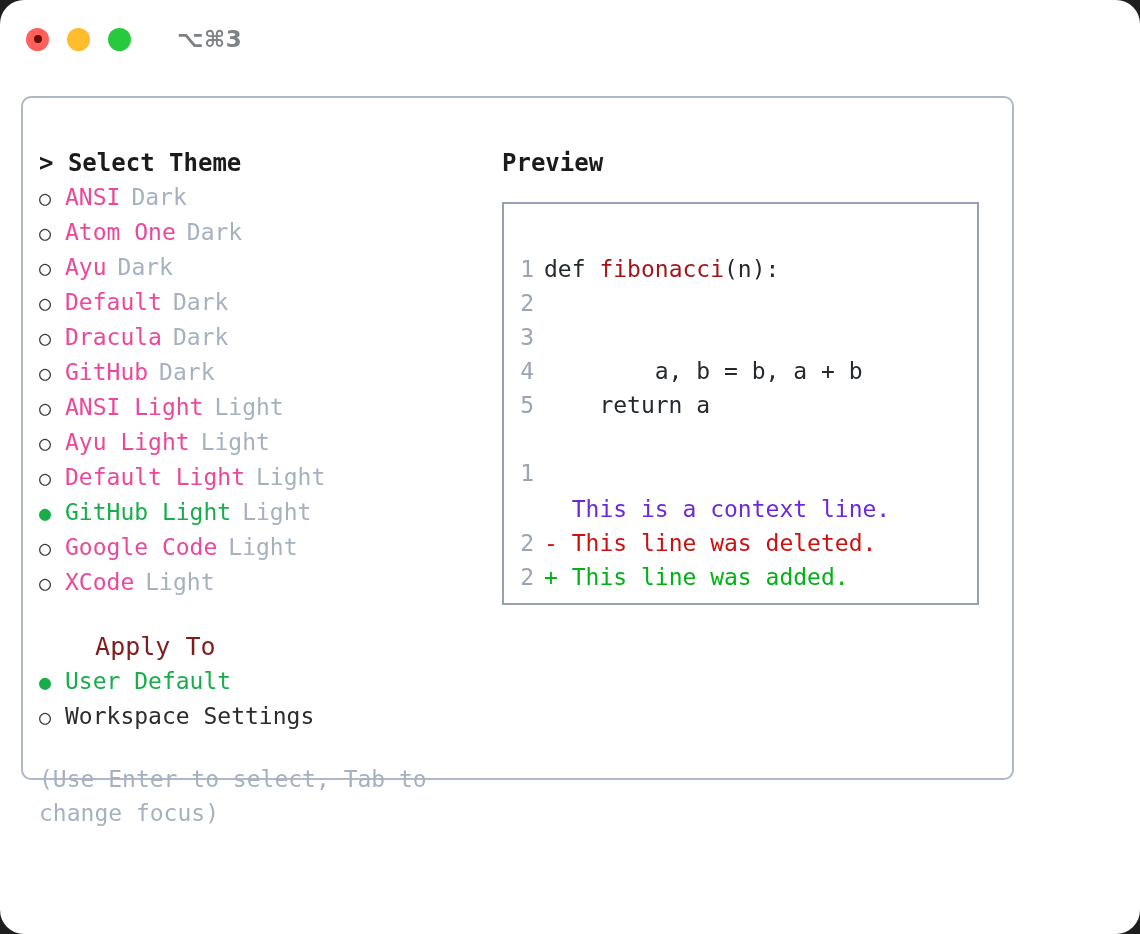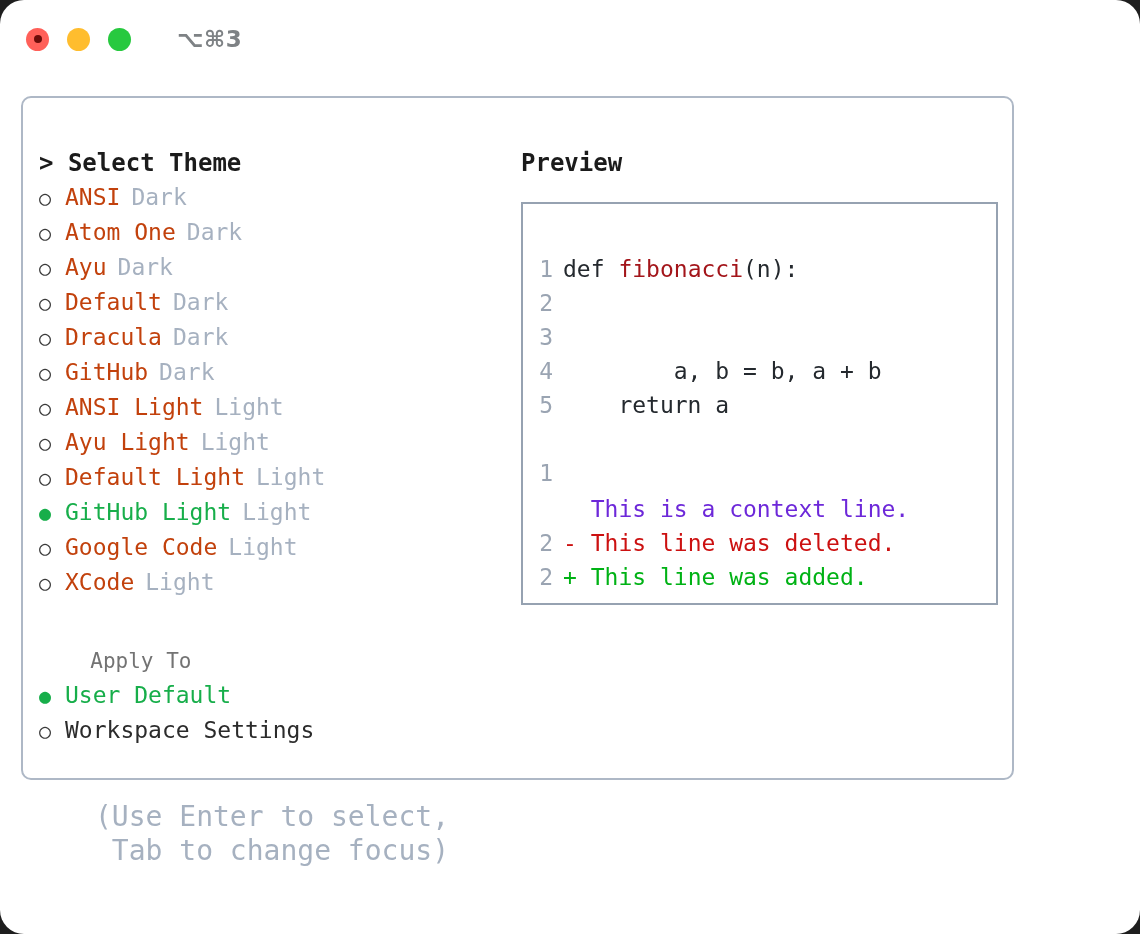--- a/index.html
+++ b/index.html
@@ -106,59 +106,58 @@
   }
   .marker {
     display: inline-block;
     width: 26px;
     flex: 0 0 26px;
     color: #3a3a3a;
     font-size: 20px;
   }
   .theme-row.selected .marker { color: #17ae4a; }
   .theme-row.selected .theme-name { color: #17ae4a; }
-  .theme-name { color: #c2410c; }
+  .theme-name { color: #ec4899; }
   .theme-kind {
     color: #a6b1c0;
     margin-left: 11px;
   }
 
   .apply-title {
-    font-size: 21px;
-    color: #737373;
+    font-size: 25px;
+    color: #7f1d1d;
     line-height: 34px;
     padding-left: 26px;
     white-space: pre;
-    margin-top: 44px;
+    margin-top: 30px;
   }
   .apply-row {
     display: flex;
     align-items: baseline;
     line-height: 34px;
     font-size: 23px;
     color: #2b2b2b;
     white-space: pre;
   }
   .apply-row.selected .marker,
   .apply-row.selected .apply-label { color: #17ae4a; }
 
   .hint {
-    margin-top: 52px;
-    font-size: 28px;
+    margin-top: 28px;
+    font-size: 23px;
     line-height: 34px;
     color: #a6b1c0;
     width: 410px;
     white-space: pre-wrap;
-    text-align: right;
   }
 
   
   .right-col {
     position: absolute;
-    left: 498px;
+    left: 479px;
     top: 48px;
     width: 490px;
   }
   .preview-title {
     font-size: 24px;
     font-weight: bold;
     color: #1b1b1b;
     line-height: 34px;
     white-space: pre;
   }

